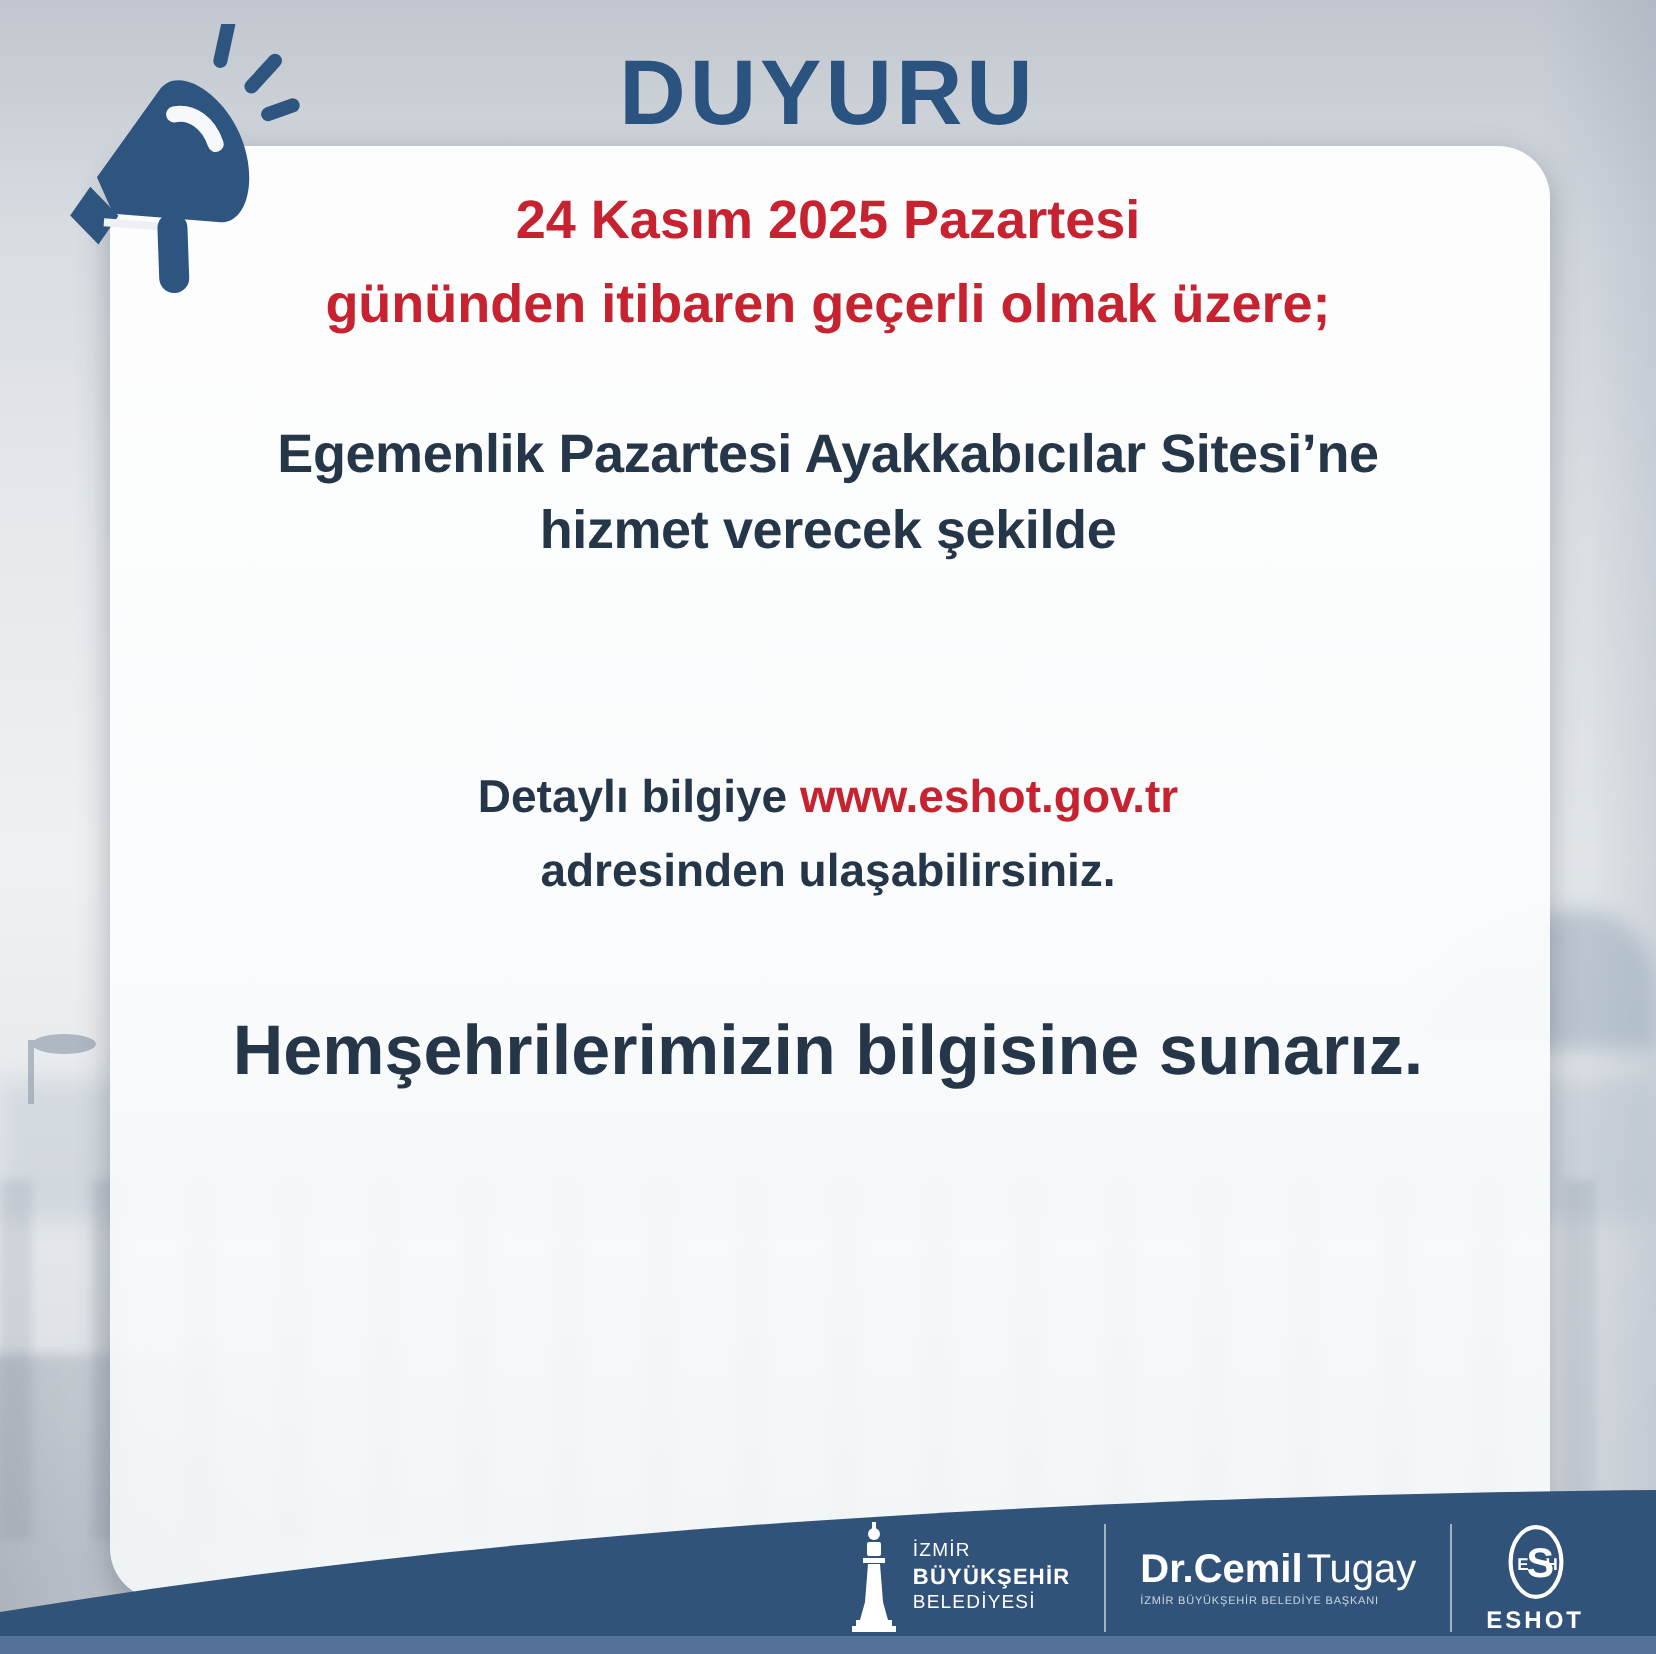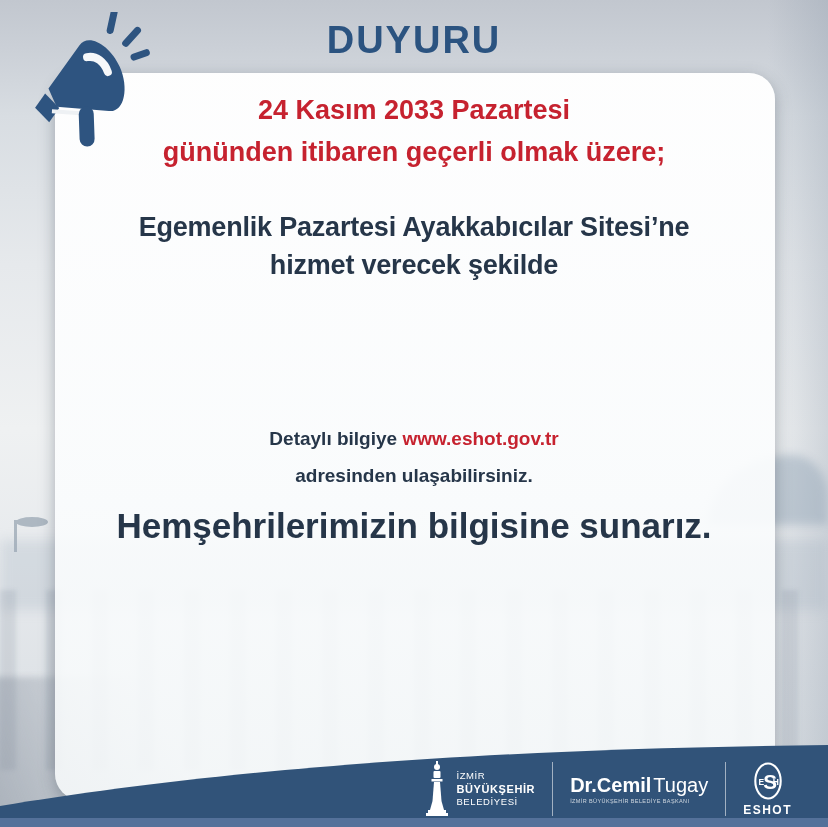--- a/index.html
+++ b/index.html
@@ -53,28 +53,28 @@
   
   .card{
     position:absolute;left:55px;top:73px;width:720px;height:727px;z-index:2;
     background:linear-gradient(180deg, rgba(255,255,255,.97) 0%, rgba(250,252,253,.93) 60%, rgba(246,249,250,.88) 100%);
     border-radius:26px;
     box-shadow:0 5px 16px rgba(55,65,82,.38);
   }
   .page-title{
     position:absolute;top:19px;left:0;right:0;z-index:3;
     text-align:center;
-    font-size:38px;font-weight:bold;letter-spacing:2px;
+    font-size:46px;font-weight:bold;letter-spacing:2px;
     color:var(--title-blue);
   }
   .megaphone{position:absolute;left:16px;top:12px;z-index:4;color:var(--megaphone-blue);}
   .copy{position:absolute;left:28px;right:28px;text-align:center;font-weight:bold;}
   .b1{top:89px;font-size:27px;line-height:42px;color:var(--accent-red);}
   .b2{top:208px;font-size:27px;line-height:38px;color:var(--text-navy);letter-spacing:-0.2px;}
-  .b3{top:420px;font-size:19px;line-height:37px;color:var(--text-navy);}
+  .b3{top:380px;font-size:23px;line-height:37px;color:var(--text-navy);}
   .b4{top:509px;font-size:35px;line-height:34px;color:var(--text-navy);}
   .red{color:var(--accent-red);}
   .navy{color:var(--text-navy);}
   
   .footer-svg{position:absolute;left:0;bottom:0;width:828px;height:140px;z-index:5;display:block;}
   .footer-band{fill:var(--footer-blue);}
   .footer-stripe{fill:var(--footer-strip);}
   .footer-content{
     position:absolute;right:36px;bottom:10px;z-index:6;
     display:flex;align-items:center;gap:17px;color:#fff;
@@ -125,21 +125,21 @@
 
     <rect x="52" y="88" width="15" height="40" rx="7.5" fill="currentColor" transform="rotate(22 59 108)"></rect>
 
     <path d="M120,30 l11,-15" stroke="currentColor" stroke-width="7" stroke-linecap="round" fill="none"></path>
     <path d="M129,48 l16,-7" stroke="currentColor" stroke-width="7" stroke-linecap="round" fill="none"></path>
     <path d="M131,64 l13,1" stroke="currentColor" stroke-width="7" stroke-linecap="round" fill="none"></path>
   </g>
 </svg>
 
 <div class="copy b1" style="position:absolute;z-index:3;">
-  <div>24 Kasım 2033 Pazartesi</div>
+  <div>24 Kasım 2025 Pazartesi</div>
   <div>gününden itibaren geçerli olmak üzere;</div>
 </div>
 
 <div class="copy b2" style="position:absolute;z-index:3;">
   <div>Egemenlik Pazartesi Ayakkabıcılar Sitesi’ne</div>
   <div>hizmet verecek şekilde</div>
 </div>
 
 <div class="copy b3" style="position:absolute;z-index:3;">
   <div><span class="navy">Detaylı bilgiye </span><span class="red">www.eshot.gov.tr</span></div>

